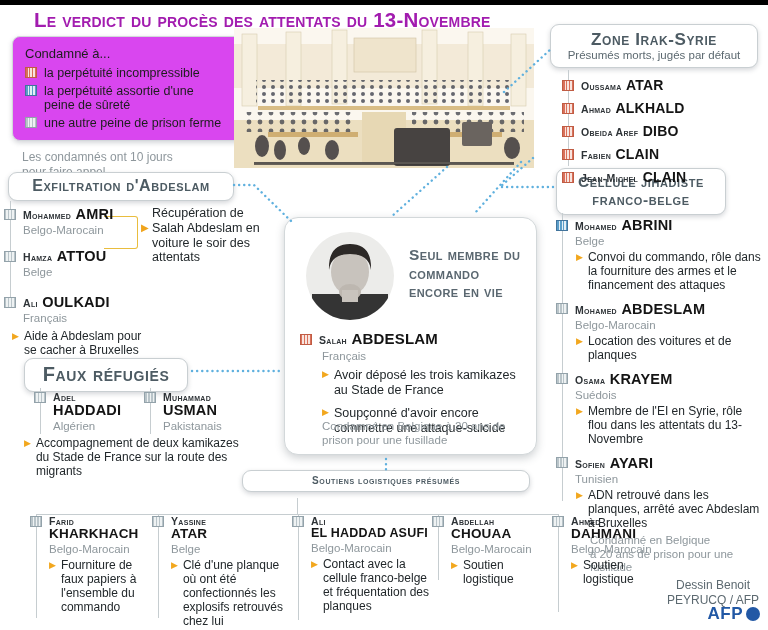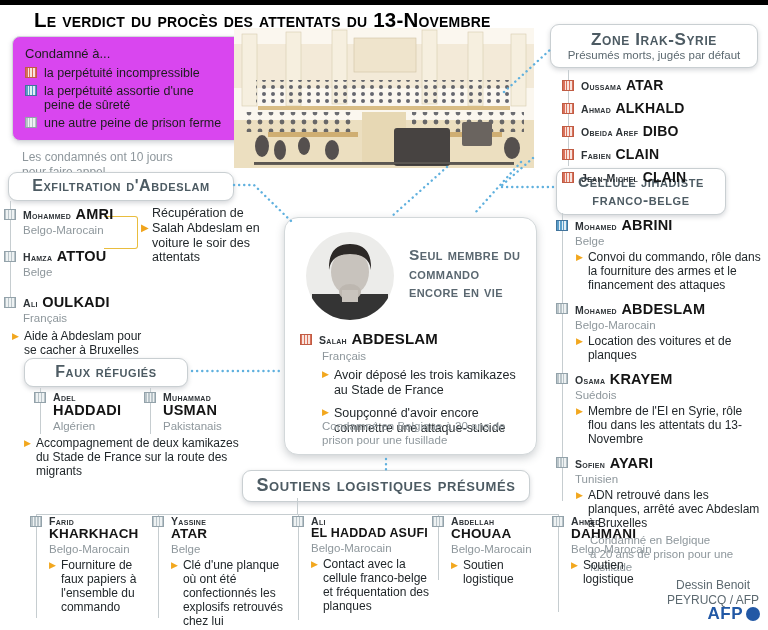--- a/index.html
+++ b/index.html
@@ -8,21 +8,21 @@
     --ink:#1c2022; --mid:#4d5b63; --soft:#8e979c; --rail:#c6cdd0;
   }
   *{margin:0;padding:0;box-sizing:border-box;}
   html,body{background:#fff;}
   body{font-family:"Liberation Sans",sans-serif;color:var(--ink);}
   #canvas{position:relative;width:768px;height:630px;background:#fff;overflow:hidden;}
 
   .abs{position:absolute;}
   #topbar{left:0;top:0;width:768px;height:5px;background:#000;}
   #main-title{left:34px;top:8px;font-size:20.5px;font-weight:800;letter-spacing:.2px;
-    font-variant:small-caps;color:#000000;}
+    font-variant:small-caps;color:#a21caf;}
 
   
   .hbox{position:absolute;background:#fff;border:1px solid #c9cfd2;border-radius:9px;
     box-shadow:0 2px 5px rgba(60,70,80,.22);color:var(--mid);text-align:center;
     font-variant:small-caps;font-weight:700;letter-spacing:.6px;}
   .hbox .sub{font-variant:normal;font-weight:400;letter-spacing:0;font-size:11.5px;color:#5c6970;margin-top:-1px;}
 
   
   .sq{display:inline-block;width:12px;height:11px;flex:none;border:1px solid;background-clip:padding-box;position:relative;z-index:2;}
   .sq.red {border-color:#c05c44;background:repeating-linear-gradient(90deg,var(--red) 0 1.5px,#f8e4de 1.5px 3px);}
@@ -243,21 +243,21 @@
       <div class="bullet">
         <span class="arr">▶</span>
         <span>Aide à Abdeslam pour se cacher à Bruxelles</span>
       </div>
     </div>
   </div>
   <div id="bracket" class="abs"></div>
   <div id="bracket-arrow" class="abs">▶</div>
   <div id="bracket-note" class="abs">Récupération de Salah Abdeslam en voiture le soir des attentats</div>
 
-  <div class="hbox" style="left:24px;top:358px;width:164px;padding:4px 4px 5px;font-size:16px;">
+  <div class="hbox" style="left:24px;top:358px;width:164px;padding:4px 4px 5px;font-size:20px;">
     <div>Faux réfugiés</div>
   </div>
   <div class="rail abs" style="left:40px;top:388px;height:46px;"></div>
   <div class="rail abs" style="left:150px;top:388px;height:46px;"></div>
   <div class="fxp abs" style="left:34px;top:392px;">
     <div class="prow">
       <span class="sq gray"></span>
       <span class="stack">
           <span class="fn">Adel</span>
           <span class="ln">HADDADI</span>
@@ -360,21 +360,21 @@
       <div class="nat">Tunisien</div>
       <div class="bullet">
         <span class="arr">▶</span>
         <span>ADN retrouvé dans les planques, arrêté avec Abdeslam à Bruxelles</span>
       </div>
       <div class="gnote pre">Condamné en Belgique
 à 20 ans de prison pour une fusillade</div>
     </div>
   </div>
 
-  <div class="hbox" style="left:242px;top:470px;width:288px;padding:4px 4px 5px;font-size:18px;">
+  <div class="hbox" style="left:242px;top:470px;width:288px;padding:4px 4px 5px;font-size:10px;">
     <div>Soutiens logistiques présumés</div>
   </div>
   <div class="rail abs" style="left:297px;top:498px;height:16px;"></div>
   <div class="hline abs" style="left:36px;top:514px;width:523px;"></div>
   <div class="rail abs" style="left:36px;top:514px;height:104px;"></div>
   <div class="rail abs" style="left:158px;top:514px;height:104px;"></div>
   <div class="rail abs" style="left:298px;top:514px;height:106px;"></div>
   <div class="rail abs" style="left:438px;top:514px;height:66px;"></div>
   <div class="rail abs" style="left:558px;top:514px;height:98px;"></div>
 

